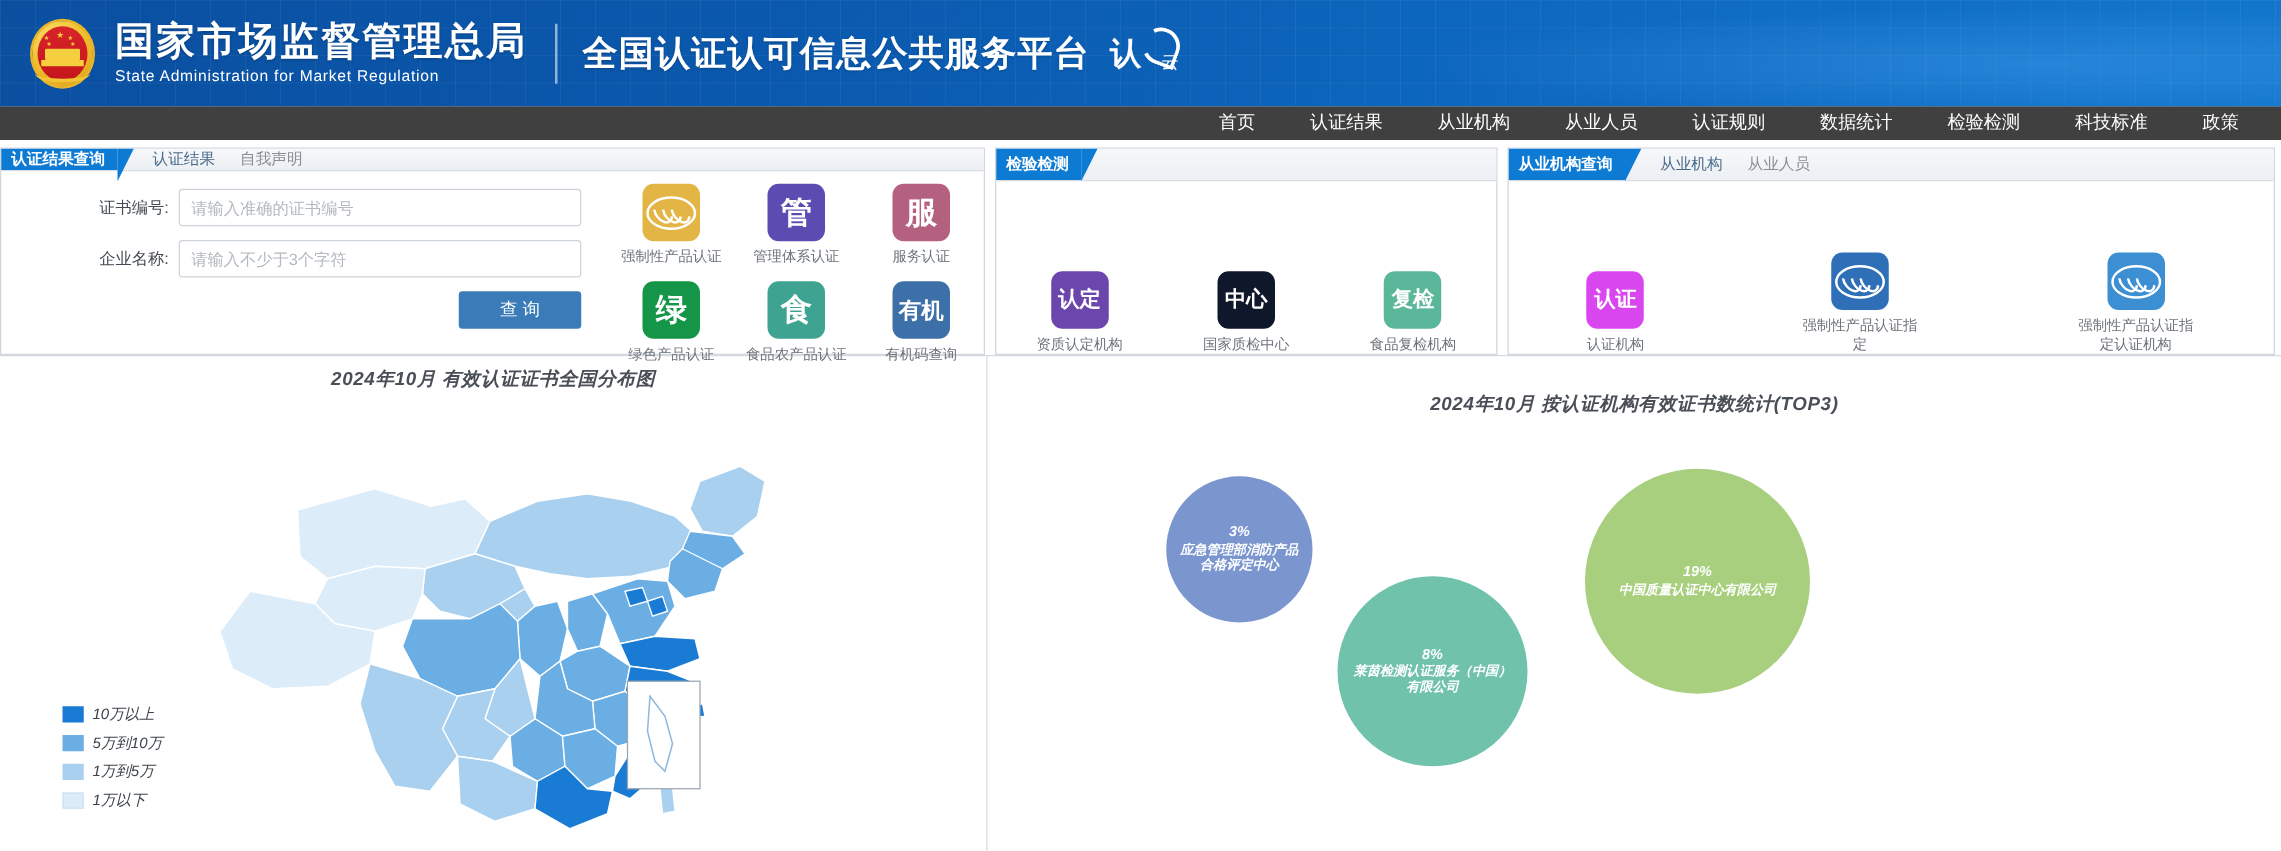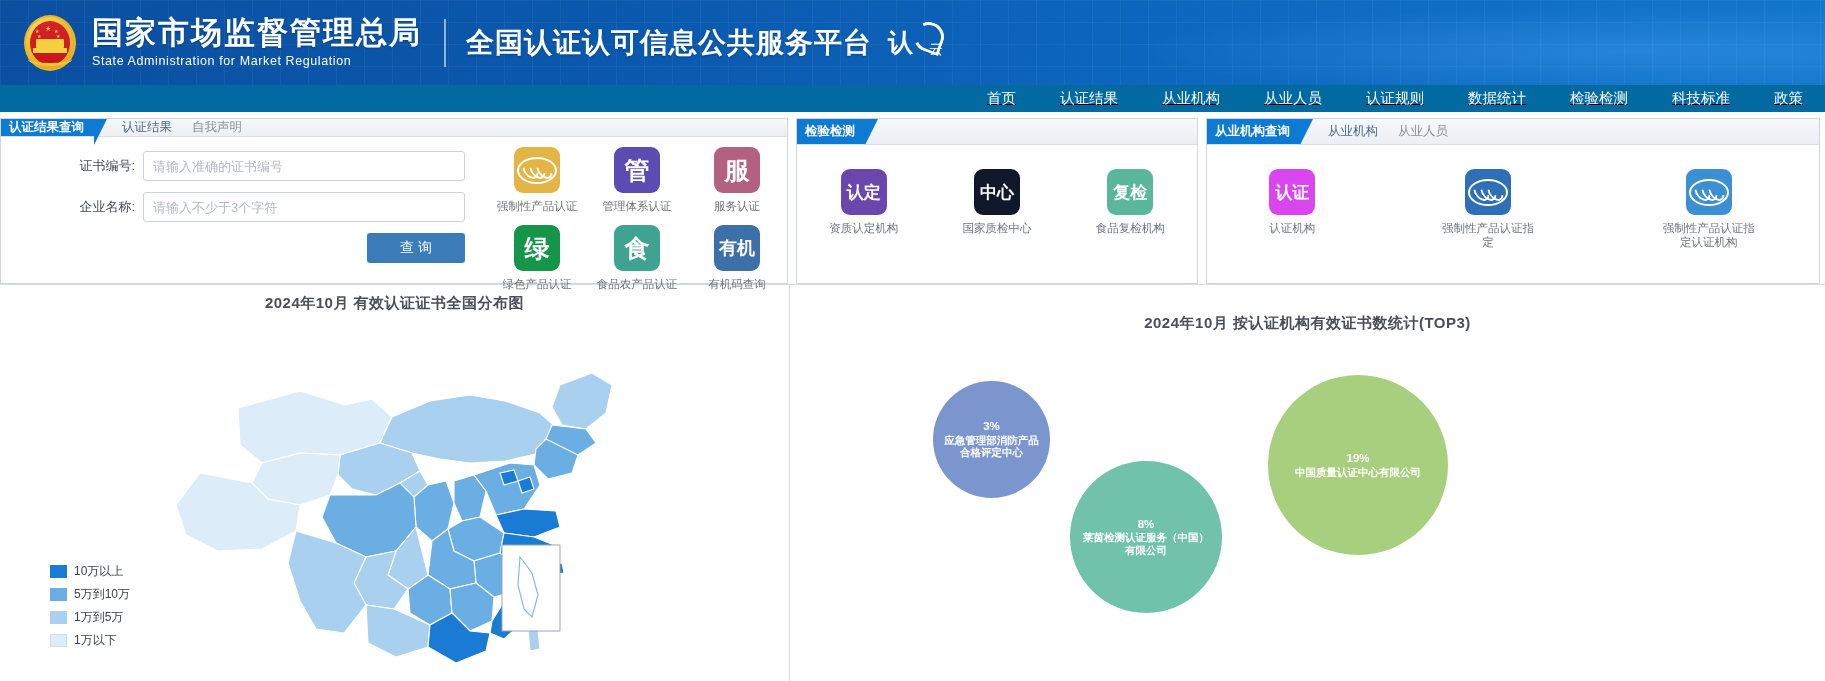--- a/index.html
+++ b/index.html
@@ -112,26 +112,25 @@
     transform: rotate(20deg);
   }
   .cloud-logo .yun {
     font-size: 14px; color: #ffffff; margin-left: 14px;
     font-family: "Liberation Serif", serif;
   }
 
   
   .navbar {
     height: 27px;
-    background: #0369a1;
+    background: #404040;
     display: flex; align-items: center;
     justify-content: flex-end;
-    padding-right: 0;
+    padding-right: 12px;
     overflow: hidden;
-    text-decoration: underline;
   }
   .nav-item {
     color: #ffffff; font-size: 14.5px;
     padding: 0 22px; white-space: nowrap;
     line-height: 27px; cursor: pointer;
   }
 
   
   .panels {
     display: flex; gap: 8px;
@@ -235,31 +234,32 @@
     transform: rotate(-40deg);
   }
   .ccc-mark span:nth-child(1) { left: 5px; }
   .ccc-mark span:nth-child(2) { left: 12px; }
   .ccc-mark span:nth-child(3) { left: 19px; }
 
   
   .panel-mid { width: 402px; flex: 0 0 402px; }
   .panel-mid .icon-row, .panel-right .icon-row {
     display: flex; justify-content: space-around;
-    width: 100%; padding-top: 24px;
+    width: 100%;  align-items: flex-end;
   }
 
   
   .panel-right { flex: 1 1 auto; }
 
   
   .charts {
     display: flex;
     height: 397px;
     border-top: 1px solid #d6dbe1;
+    font-style: italic;
   }
   .chart-box { position: relative; }
   .chart-map { width: 790px; flex: 0 0 790px; border-right: 1px solid #d6dbe1; }
   .chart-bubble { flex: 1 1 auto; margin-top: 20px; }
   .chart-title {
     text-align: center; padding-top: 9px;
     font-size: 15px; font-weight: bold; color: #4a4f57;
     letter-spacing: 0.5px;
   }
   .map-wrap { position: relative; height: 350px; }

